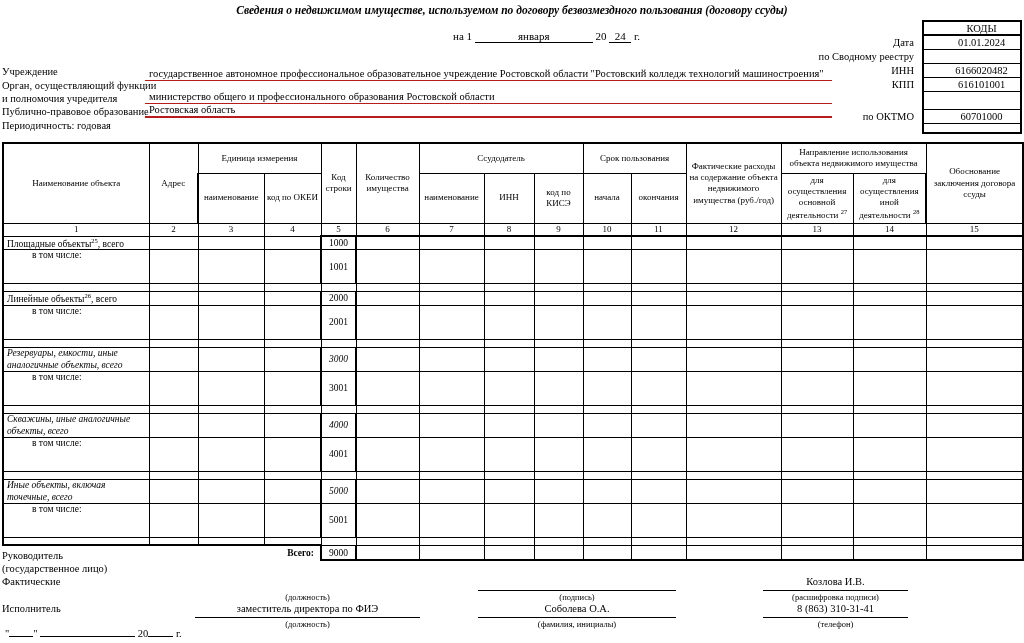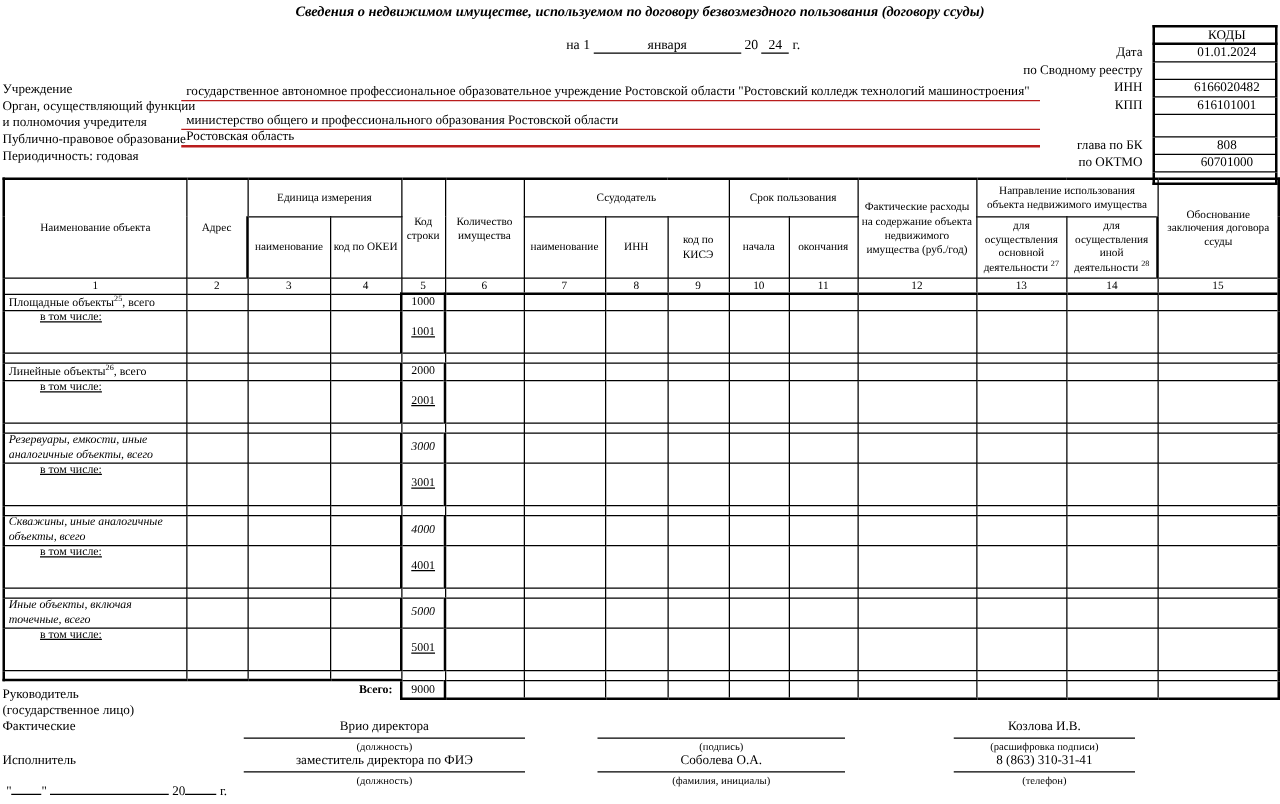--- a/index.html
+++ b/index.html
@@ -38,21 +38,21 @@
   .main tr > *:last-child  { border-right-width:2px; }
   .main thead tr:first-child th { border-top-width:2px; }
   .main thead th { font-size:9px; text-align:center; vertical-align:middle; padding:1px 2px; line-height:1.25; }
   .main .hA { height:30px; }
   .main .hB { height:46px; }
   .main .hC th { height:13px; padding:0; font-size:9px; }
   .main tbody td { font-size:9.5px; vertical-align:middle; padding:0 2px; }
   .main tbody tr:first-child td:nth-child(n+5) { border-top-width:2px; }
   .rh  { height:13px; }
   .rh2 { height:22px;font-style:italic; }
-  .rsub { height:34px;text-decoration:underline; }
+  .rsub { height:34px; }
   .rsep { height:8px; }
   .rsep.last td:nth-child(-n+4) { border-bottom-width:2px; }
   .nm  { text-align:left; padding-left:3px !important; line-height:1.1; }
   .sub { text-align:left; vertical-align:top !important; padding-left:28px !important; }
   .lc  { border-left:2px solid #000 !important; border-right:2px solid #000 !important;
          text-align:center; }
   .total { height:15px; }
   .total td { border-bottom-width:2px; }
   .total .total-label { border:none !important; text-align:right; font-weight:bold;
                         padding-right:6px !important; }
@@ -99,24 +99,20 @@
       <td class="clbl">ИНН</td>
       <td class="cval">6166020482</td>
     </tr>
     <tr>
       <td class="clbl">КПП</td>
       <td class="cval">616101001</td>
     </tr>
     <tr class="gap">
       <td class="clbl"></td>
       <td class="cval"></td>
-    </tr>
-    <tr>
-      <td class="clbl">глава по БК</td>
-      <td class="cval">808</td>
     </tr>
     <tr>
       <td class="clbl">по ОКТМО</td>
       <td class="cval">60701000</td>
     </tr>
     <tr class="last">
       <td class="clbl"></td>
       <td class="cval"></td>
     </tr>
   </tbody>
@@ -462,21 +458,20 @@
           <td></td>
         </tr>
       </tbody>
   </table>
 
   <div class="flabel" style="top:550px">Руководитель</div>
   <div class="flabel" style="top:563px">(государственное лицо)</div>
   <div class="flabel" style="top:576px">Фактические</div>
   <div class="flabel" style="top:603px">Исполнитель</div>
 
-  <div class="sig" style="top:576px;left:195px;width:225px">Врио директора</div>
   <div class="cap" style="top:592px;left:195px;width:225px">(должность)</div>
   <div class="sig" style="top:576px;left:478px;width:198px"></div>
   <div class="cap" style="top:592px;left:478px;width:198px">(подпись)</div>
   <div class="sig" style="top:576px;left:763px;width:145px">Козлова И.В.</div>
   <div class="cap" style="top:592px;left:763px;width:145px">(расшифровка подписи)</div>
 
   <div class="sig" style="top:603px;left:195px;width:225px">заместитель директора по ФИЭ</div>
   <div class="cap" style="top:619px;left:195px;width:225px">(должность)</div>
   <div class="sig" style="top:603px;left:478px;width:198px">Соболева О.А.</div>
   <div class="cap" style="top:619px;left:478px;width:198px">(фамилия, инициалы)</div>

